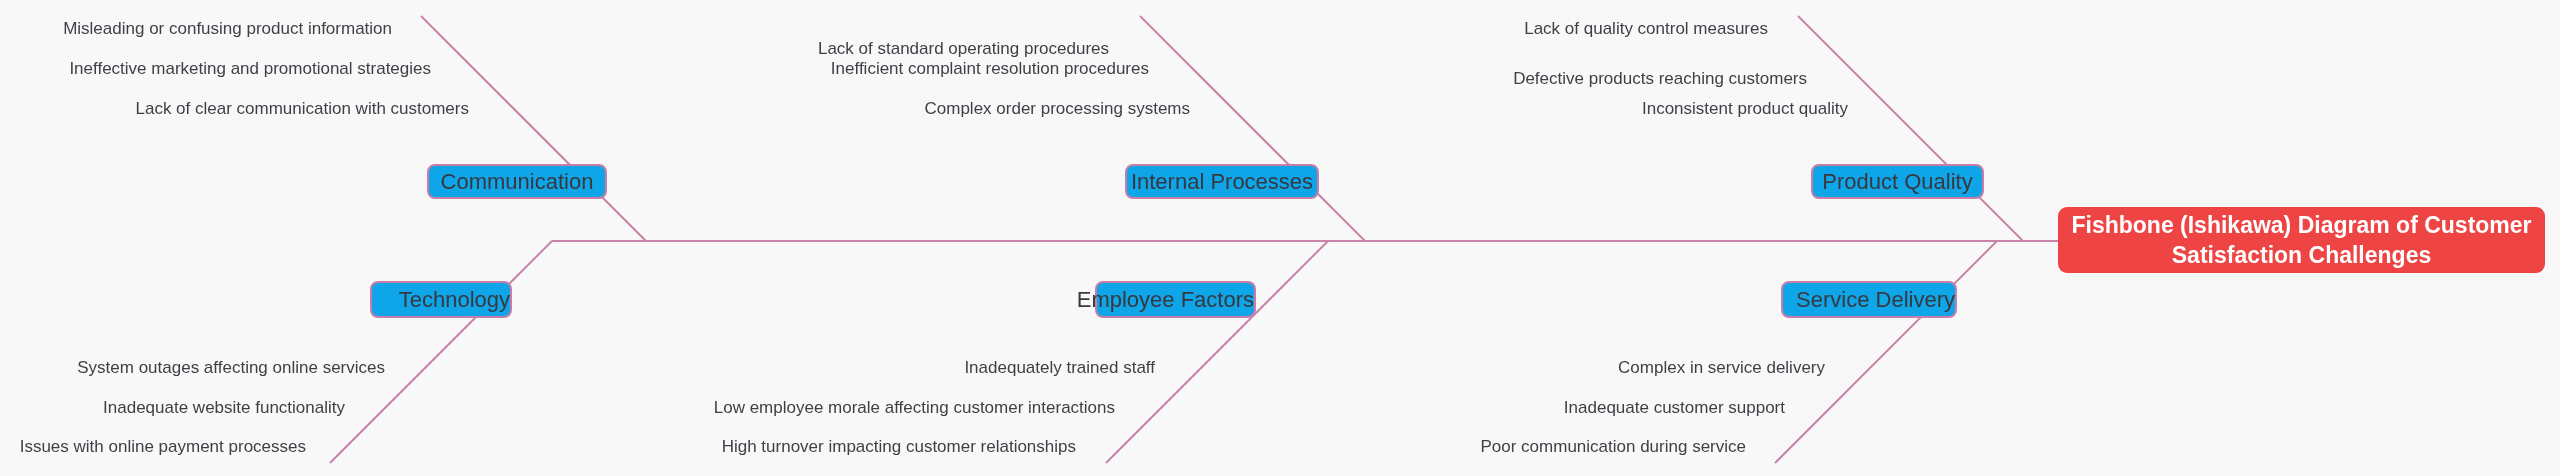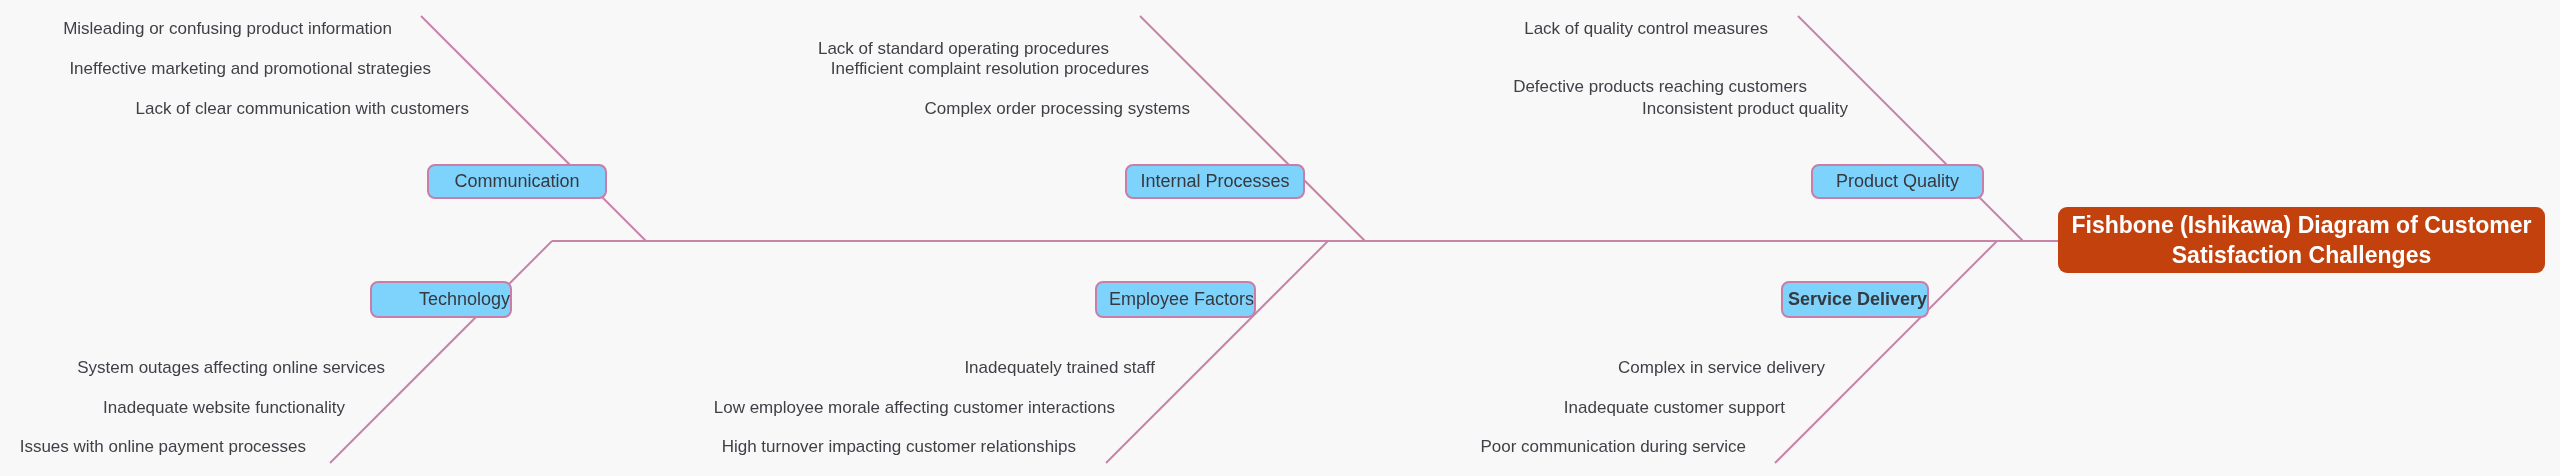--- a/index.html
+++ b/index.html
@@ -24,35 +24,35 @@
     white-space:nowrap;
     font-size:17px;
     color:#3f3f46;
     line-height:21px;
   }
   .cat-box{
     position:absolute;
     display:flex;
     align-items:center;
     justify-content:center;
-    background:#7dd3fc;
+    background:#0ea5e9;
     border:2px solid #ca7da6;
     border-radius:8px;
-    font-size:18px;
+    font-size:22px;
     color:#38383f;
     box-sizing:border-box;
     white-space:nowrap;
   }
   .cat-top{top:164px;height:35px;}
   .cat-bottom{top:281px;height:37px;justify-content:flex-end;}
   .head-box{
     position:absolute;
     left:2058px;top:207px;
     width:487px;height:66px;
-    background:#c2410c;
+    background:#ef4444;
     border-radius:9px;
     display:flex;
     align-items:center;
     justify-content:center;
     text-align:center;
     color:#ffffff;
     font-weight:bold;
     font-size:23px;
     line-height:30px;
     padding:0 12px;
@@ -74,47 +74,47 @@
     <line x1="1997" y1="241" x2="1775" y2="463" stroke="#c883a9" stroke-width="2"></line>
   </svg>
 
   <div class="head-box">
     <span>Fishbone (Ishikawa) Diagram of Customer Satisfaction Challenges</span>
   </div>
 
   <div class="cat-box cat-top" style="left:427px;width:180px;">
     <span>Communication</span>
   </div>
-  <div class="cat-box cat-top" style="left:1125px;width:180px;">
+  <div class="cat-box cat-top" style="left:1125px;width:194px;">
     <span>Internal Processes</span>
   </div>
   <div class="cat-box cat-top" style="left:1811px;width:173px;">
     <span>Product Quality</span>
   </div>
 
   <div class="cat-box cat-bottom" style="left:370px;width:142px;">
     <span>Technology</span>
   </div>
   <div class="cat-box cat-bottom" style="left:1095px;width:161px;">
     <span>Employee Factors</span>
   </div>
-  <div class="cat-box cat-bottom" style="left:1781px;width:148px;font-weight:bold;">
+  <div class="cat-box cat-bottom" style="left:1781px;width:176px;">
     <span>Service Delivery</span>
   </div>
 
   <span class="cause" style="top:18px;right:2168px;">Misleading or confusing product information</span>
   <span class="cause" style="top:58px;right:2129px;">Ineffective marketing and promotional strategies</span>
   <span class="cause" style="top:98px;right:2091px;">Lack of clear communication with customers</span>
 
   <span class="cause" style="top:18px;right:1451px;margin-top:20px;">Lack of standard operating procedures</span>
   <span class="cause" style="top:58px;right:1411px;">Inefficient complaint resolution procedures</span>
   <span class="cause" style="top:98px;right:1370px;">Complex order processing systems</span>
 
   <span class="cause" style="top:18px;right:792px;margin-left:7px;">Lack of quality control measures</span>
-  <span class="cause" style="top:76px;right:753px;">Defective products reaching customers</span>
+  <span class="cause" style="top:68px;right:753px;">Defective products reaching customers</span>
   <span class="cause" style="top:98px;right:712px;">Inconsistent product quality</span>
 
   <span class="cause" style="top:357px;right:2175px;">System outages affecting online services</span>
   <span class="cause" style="top:397px;right:2215px;">Inadequate website functionality</span>
   <span class="cause" style="top:436px;right:2254px;">Issues with online payment processes</span>
 
   <span class="cause" style="top:357px;right:1405px;">Inadequately trained staff</span>
   <span class="cause" style="top:397px;right:1445px;">Low employee morale affecting customer interactions</span>
   <span class="cause" style="top:436px;right:1484px;">High turnover impacting customer relationships</span>
 

